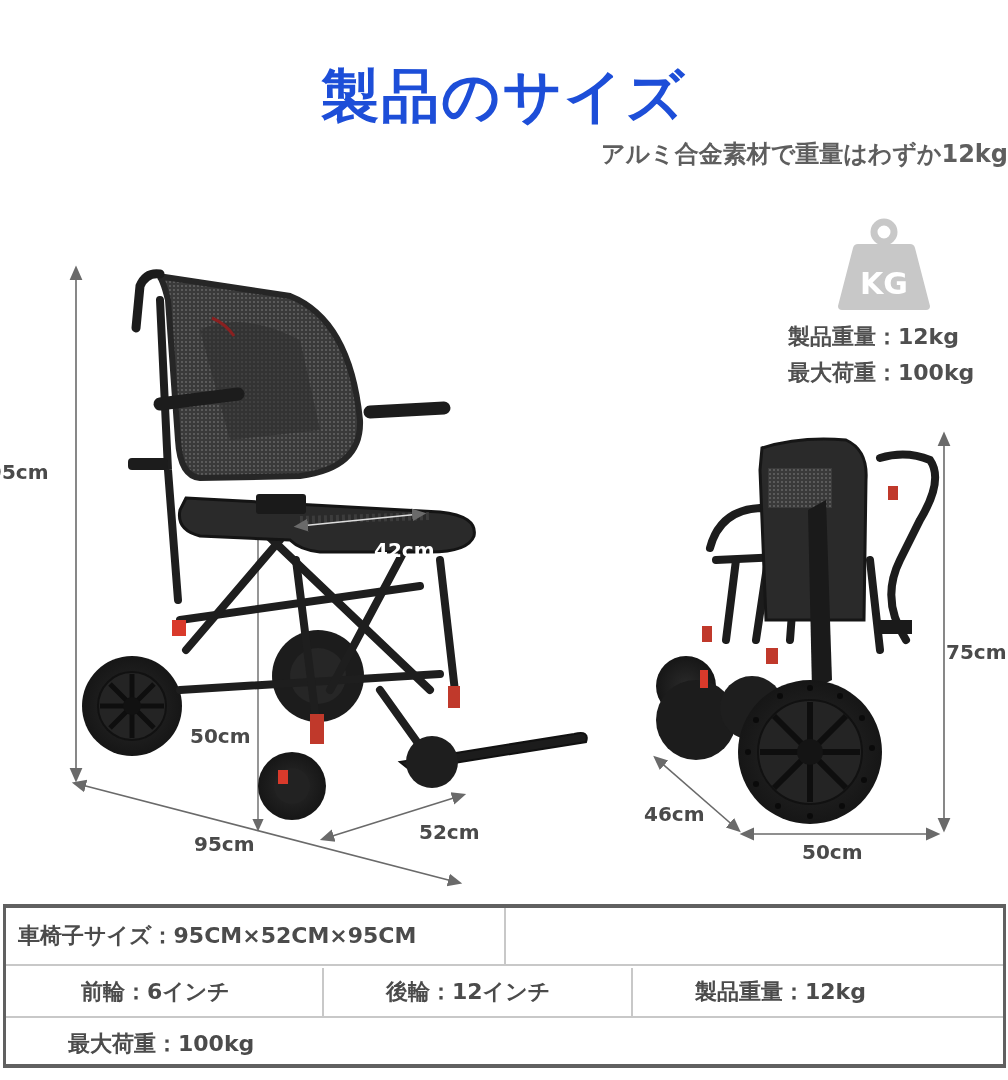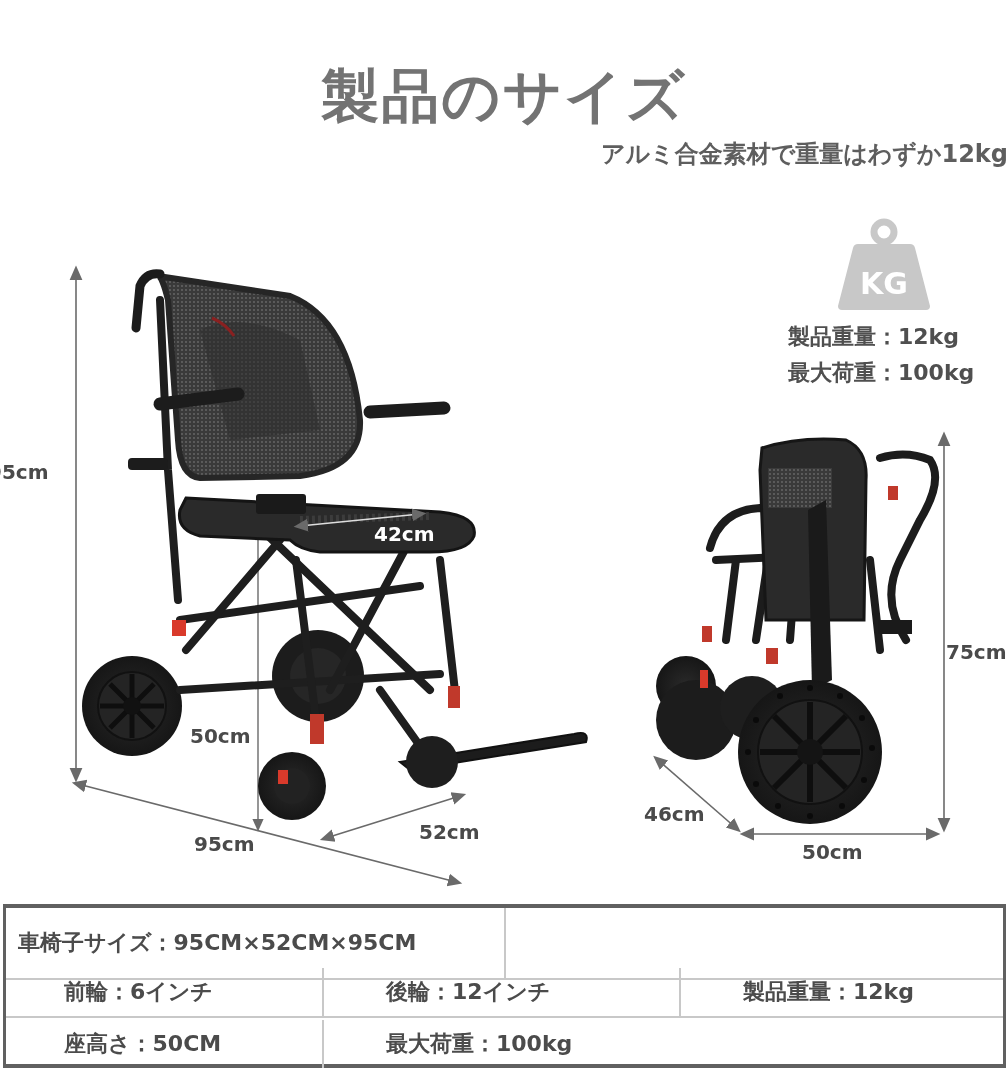--- a/index.html
+++ b/index.html
@@ -1,40 +1,40 @@
 <!DOCTYPE html>
 <html><head>
   <meta charset="utf-8">
   <style>
     * { box-sizing: border-box; margin: 0; padding: 0; }
     html, body { width: 1008px; height: 1080px; background: #ffffff; overflow: hidden; }
     body { position: relative; font-family: "DejaVu Sans", "Liberation Sans", sans-serif; color: #555555; }
 
-    .title { position: absolute; left: 0; width: 1008px; top: 58px; text-align: center; font-size: 58px; font-weight: bold; color: #737373; letter-spacing: 2px; }
+    .title { position: absolute; left: 0; width: 1008px; top: 58px; text-align: center; font-size: 58px; font-weight: bold; color: #1d4ed8; letter-spacing: 2px; }
     .subtitle { position: absolute; left: 0; width: 1008px; top: 138px; text-align: right; font-size: 24px; font-weight: bold; color: #5e5e5e; }
 
     .dim-label { position: absolute; font-size: 20px; color: #4a4a4a; font-weight: bold; white-space: nowrap; }
-    .dim-label.white { color: #ffffff; }
+    .dim-label.white { color: #ffffff; margin-top: 16px; }
 
     .weight-block { position: absolute; left: 788px; top: 218px; width: 220px; }
     .weight-icon { position: absolute; left: 46px; top: 0; width: 100px; height: 96px; }
     .weight-line { position: absolute; left: 0; font-size: 22px; font-weight: bold; color: #4f4f4f; white-space: nowrap; }
 
     svg.art { position: absolute; left: 0; top: 0; }
 
     .spec-table { position: absolute; left: 3px; top: 904px; width: 1003px; height: 164px; border-top: 4px solid #606060; border-bottom: 4px solid #606060; border-left: 3px solid #606060; border-right: 3px solid #606060; background: #fff; }
     .row { position: absolute; left: 0; right: 0; display: flex; }
-    .row1 { top: 0; height: 72px; border-bottom: 2px solid #c8c8c8; }
+    .row1 { top: 0; height: 58px; border-bottom: 2px solid #c8c8c8; }
     .row2 { top: 60px; height: 50px; border-bottom: 2px solid #c8c8c8; }
     .row3 { top: 112px; height: 48px; }
     .cell { height: 100%; display: flex; align-items: center; font-size: 22px; color: #4b4b4b; font-weight: bold; white-space: nowrap; }
     .row1 .c1 { width: 500px; padding-left: 12px; border-right: 2px solid #c8c8c8; }
     .row1 .c2 { flex: 1; padding-left: 12px; }
-    .row2 .c1, .row3 .c1 { width: 318px; padding-left: 58px; border-right: 2px solid #c8c8c8; }
-    .row2 .c2, .row3 .c2 { width: 357px; padding-left: 62px; border-right: 2px solid #c8c8c8; }
+    .row2 .c1, .row3 .c1 { width: 318px; padding-left: 75px; border-right: 2px solid #c8c8c8; }
+    .row2 .c2, .row3 .c2 { width: 309px; padding-left: 62px; border-right: 2px solid #c8c8c8; }
     .row2 .c3, .row3 .c3 { flex: 1; padding-left: 62px; }
   </style>
 </head>
 <body>
 
 <div class="title">製品のサイズ</div>
 <div class="subtitle">アルミ合金素材で重量はわずか12kg</div>
 
 <svg class="art" width="1008" height="900" viewBox="0 0 1008 900">
   <defs>
@@ -202,16 +202,15 @@
 <div class="spec-table">
   <div class="row row1">
     <div class="cell c1">車椅子サイズ：95CM×52CM×95CM</div>
   </div>
   <div class="row row2">
     <div class="cell c1">前輪：6インチ</div>
     <div class="cell c2">後輪：12インチ</div>
     <div class="cell c3">製品重量：12kg</div>
   </div>
   <div class="row row3">
-    <div class="cell c1">座高さ：50CM</div>
     <div class="cell c3">最大荷重：100kg</div>
   </div>
 </div>
 
 </body></html>

